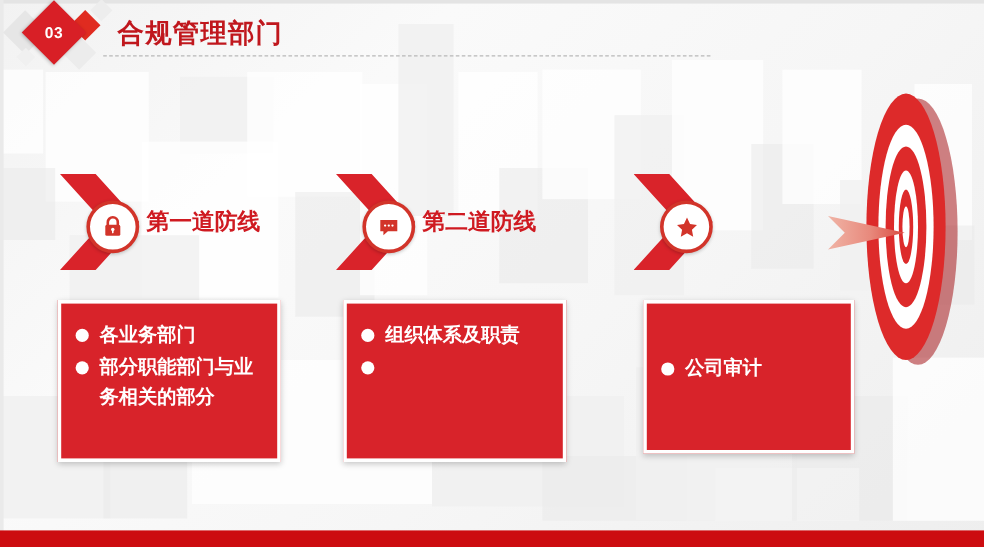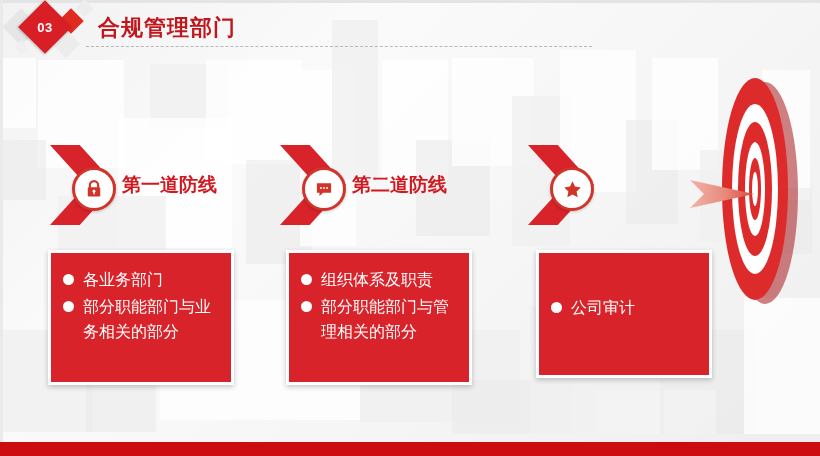--- a/index.html
+++ b/index.html
@@ -69,21 +69,21 @@
   
   .rbox{
     position:absolute;background:#d8232a;
     border:3px solid #ffffff;
     box-shadow:0 2px 5px rgba(0,0,0,.22);
     padding:14px 10px 10px 12px;
     box-sizing:border-box;
   }
   .rline{
     display:flex;align-items:flex-start;
-    color:#ffffff;font-size:16px;font-weight:normal;line-height:25px;
+    color:#ffffff;font-size:16px;font-weight:bold;line-height:25px;
     margin-bottom:2px;
   }
   .dot{
     flex:0 0 auto;width:11px;height:11px;border-radius:50%;background:#fff;
     margin-top:7px;margin-right:9px;}
   .rtext{flex:1 1 auto;}
 
   
   .target{position:absolute;left:718px;top:78px;width:86px;height:228px;}
   .tshadow{position:absolute;left:14px;top:4px;width:66px;height:222px;
@@ -196,21 +196,20 @@
     </div>
   </div>
 
   <div class="rbox" style="left:286px;top:250px;width:186px;height:135px;">
     <div class="rline">
       <span class="dot"></span>
       <span class="rtext">组织体系及职责</span>
     </div>
     <div class="rline">
       <span class="dot"></span>
-      <span class="rtext">部分职能部门与管理相关的部分</span>
     </div>
   </div>
 
   <div class="rbox" style="left:536px;top:250px;width:176px;height:128px;padding-top:42px;">
     <div class="rline">
       <span class="dot"></span>
       <span class="rtext">公司审计</span>
     </div>
   </div>
 

